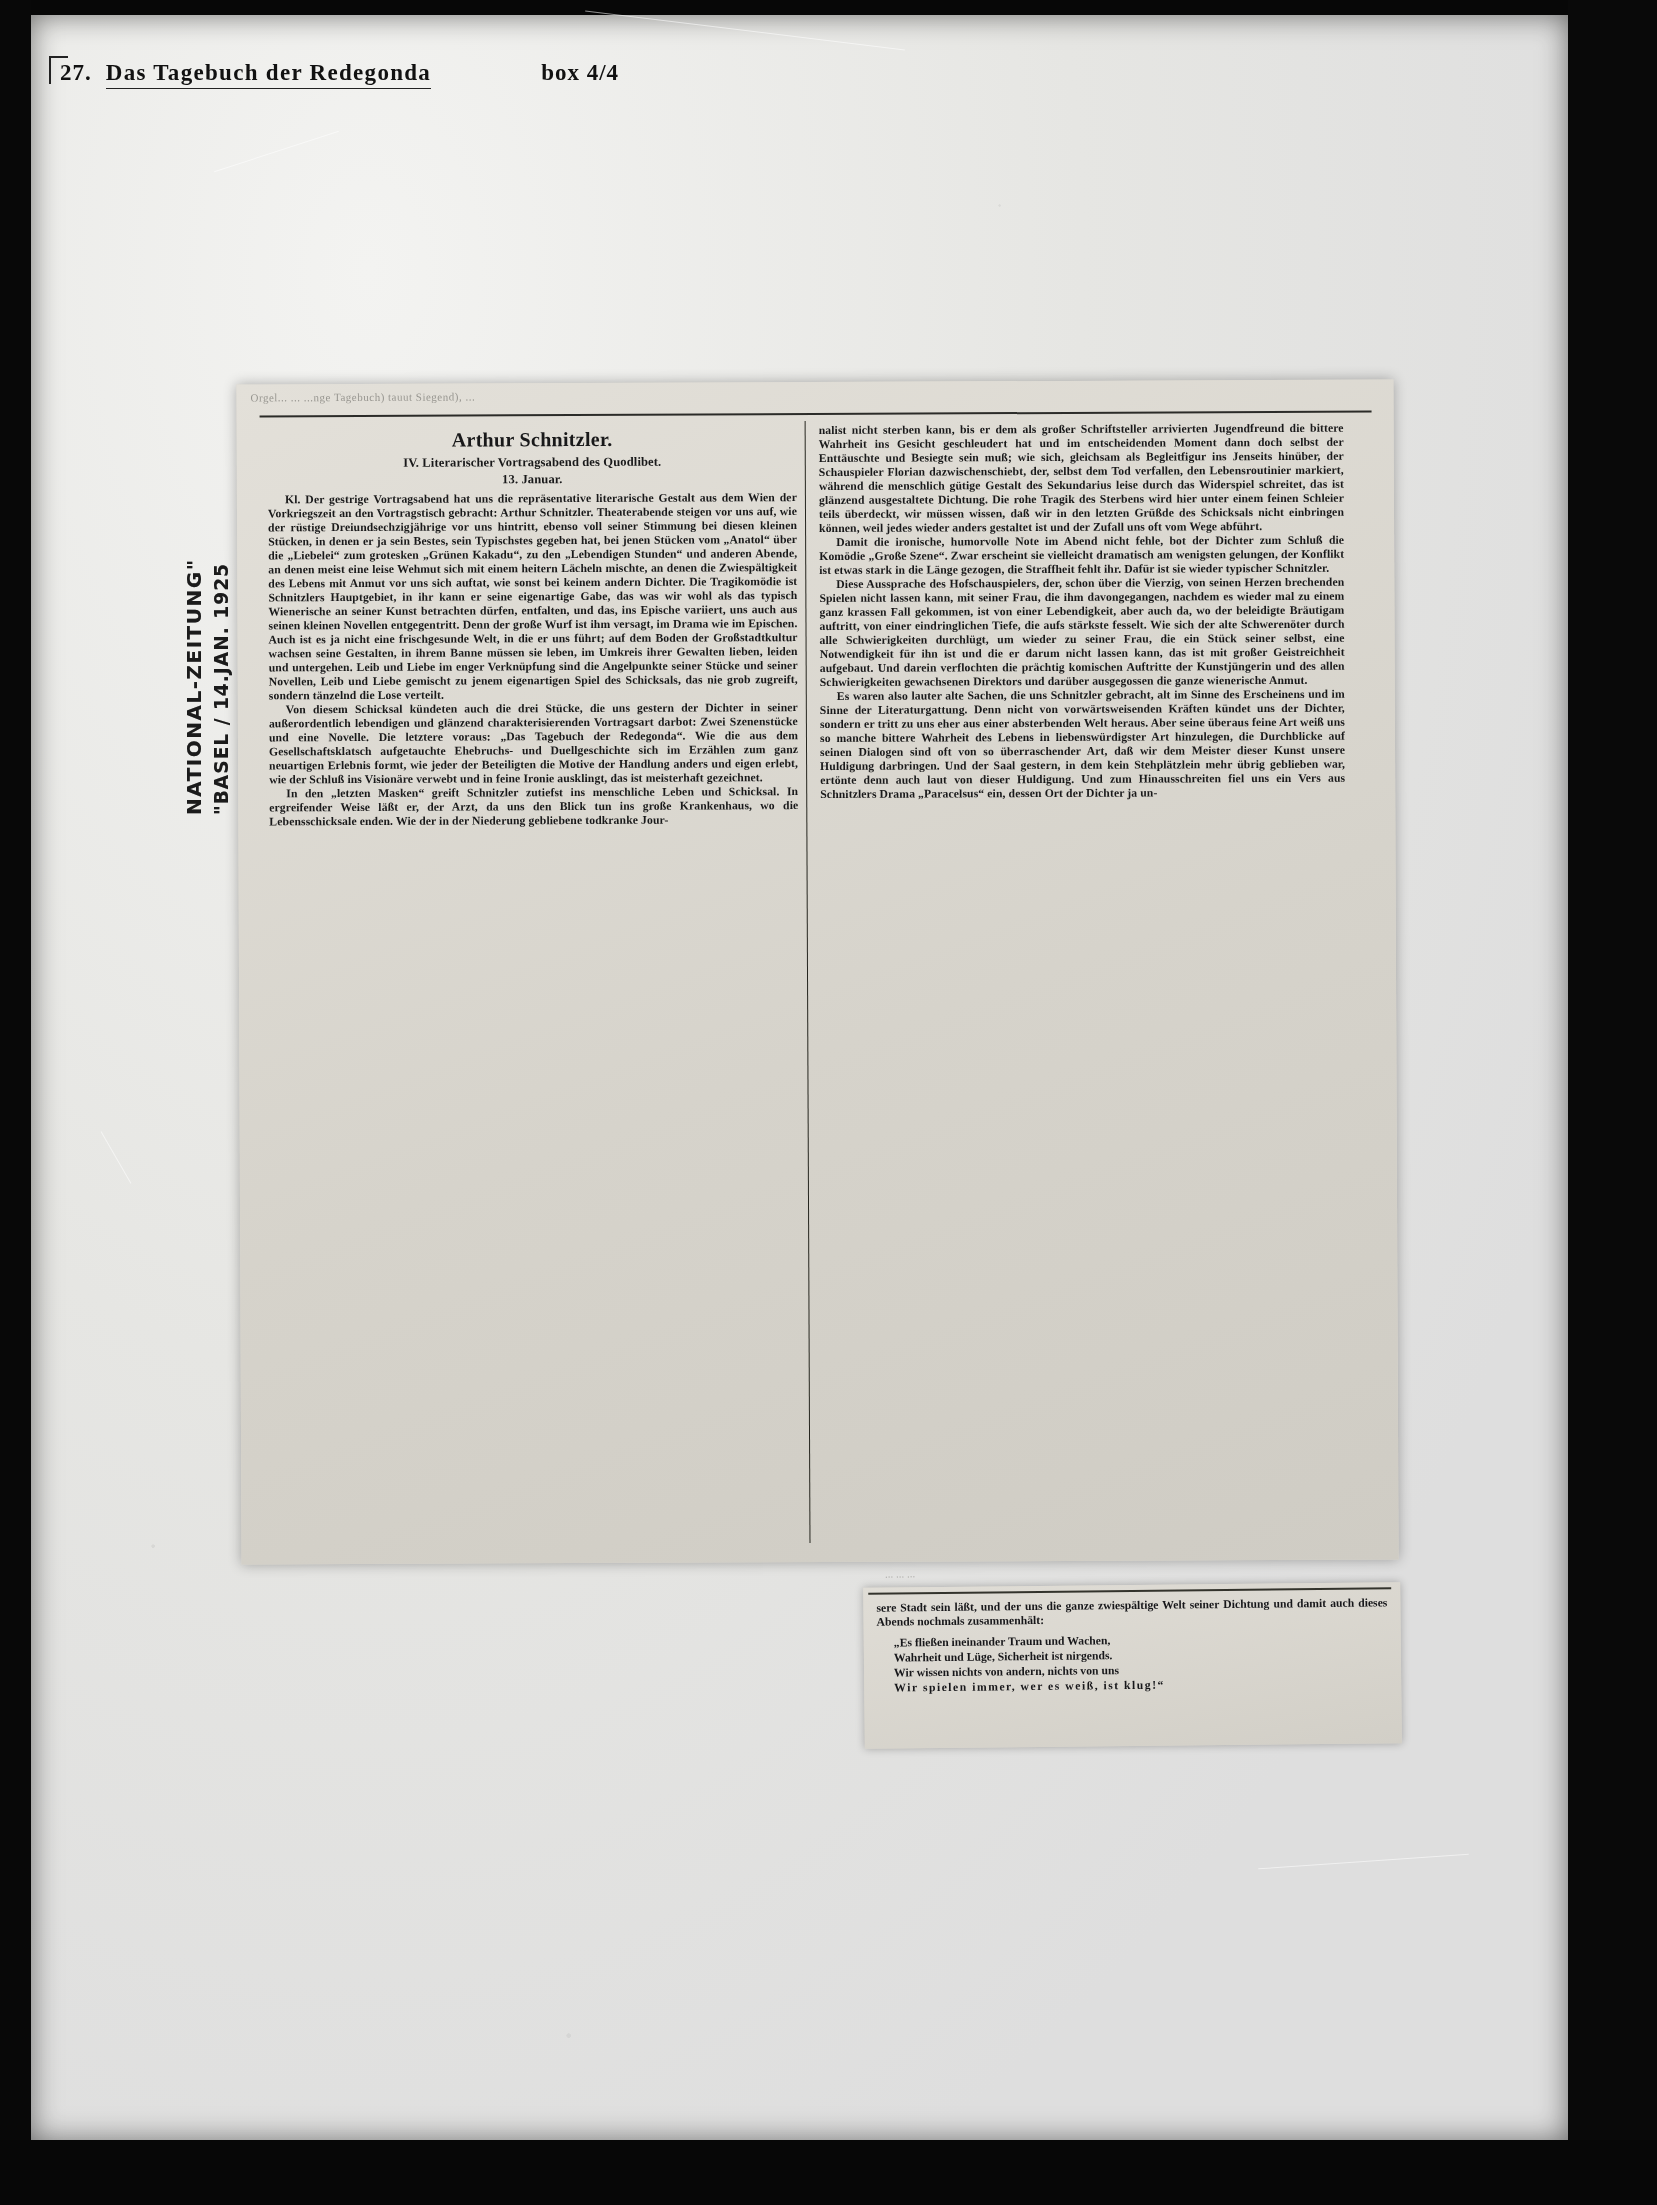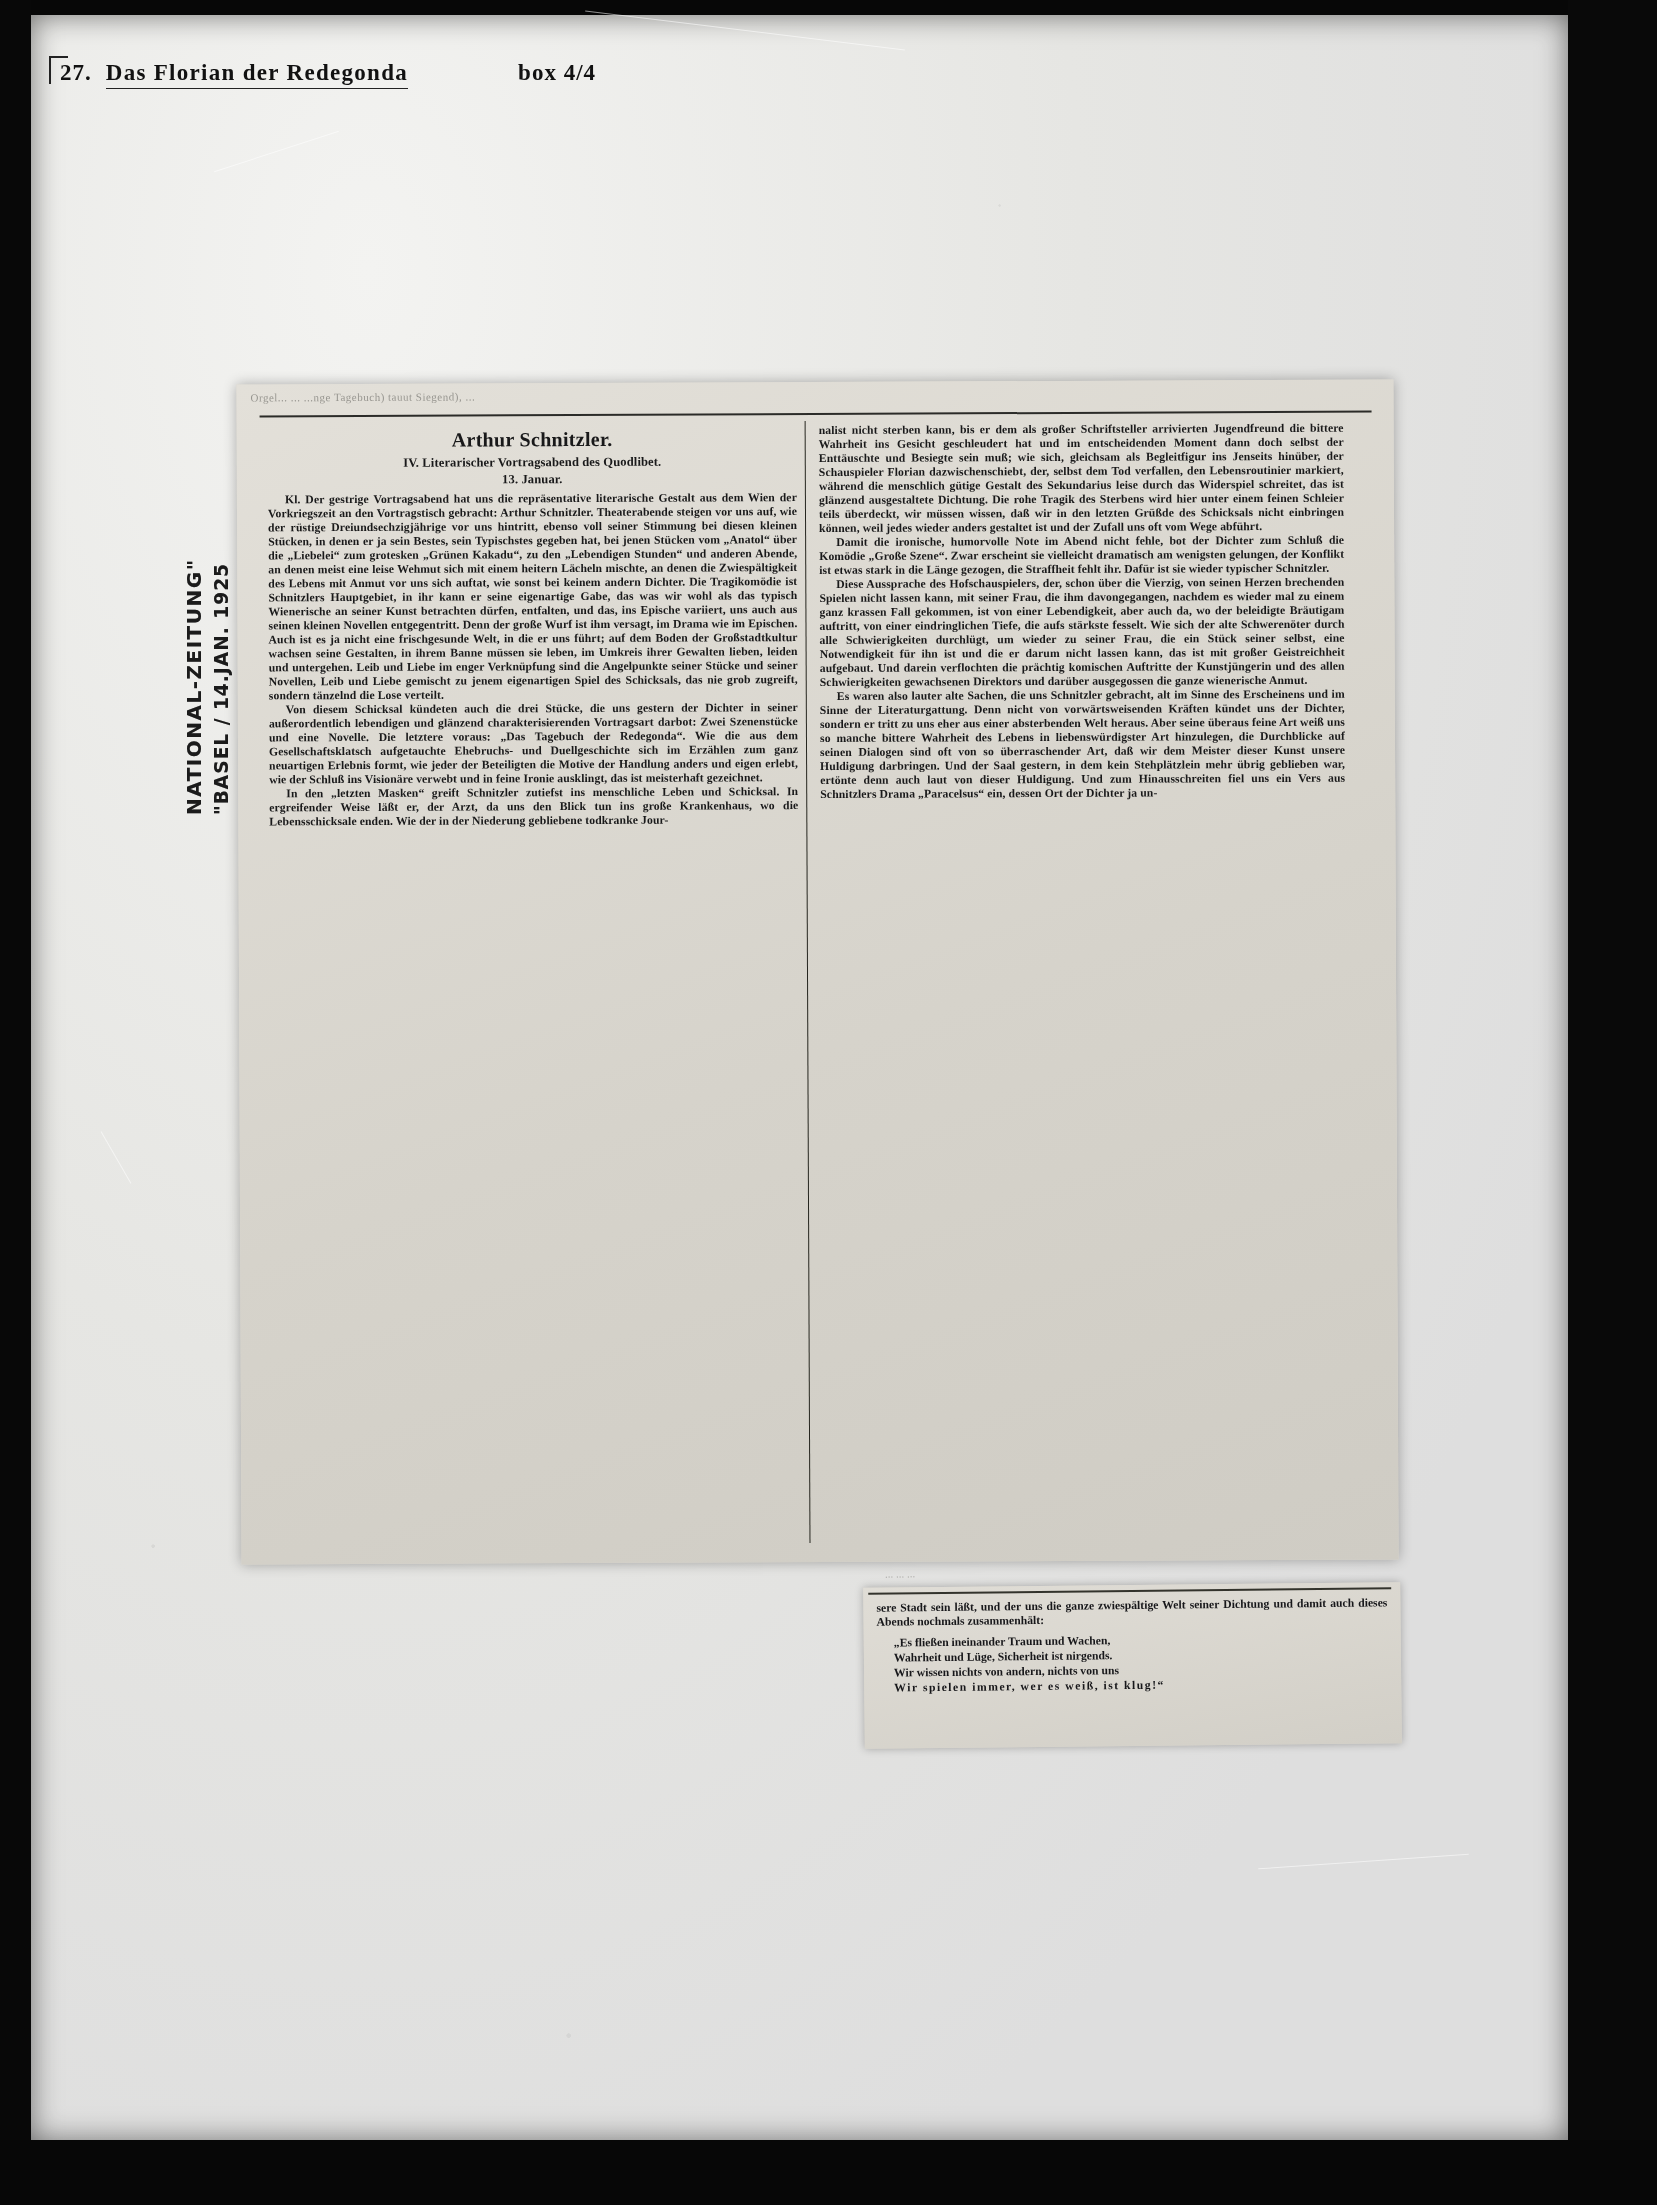--- a/index.html
+++ b/index.html
@@ -259,21 +259,21 @@
   <div id="sheet"></div>
 
   <div id="edge-top"></div>
   <div id="edge-left"></div>
   <div id="edge-right"></div>
   <div id="edge-bottom"></div>
 
   <div class="hdr-corner"></div>
   <div id="header">
     <span id="hdr-num">27.</span>
-    <span id="hdr-title">Das Florian der Redegonda</span>
+    <span id="hdr-title">Das Tagebuch der Redegonda</span>
     <span id="hdr-box">box 4/4</span>
   </div>
 
   <div id="annotation">
     <div>NATIONAL-ZEITUNG"</div>
     <div class="l2">"BASEL / 14.JAN. 1925</div>
   </div>
 
   <div id="clipping">
     <div id="clip-strip">Orgel... ...     ...nge Tagebuch) tauut Siegend), ...</div>

